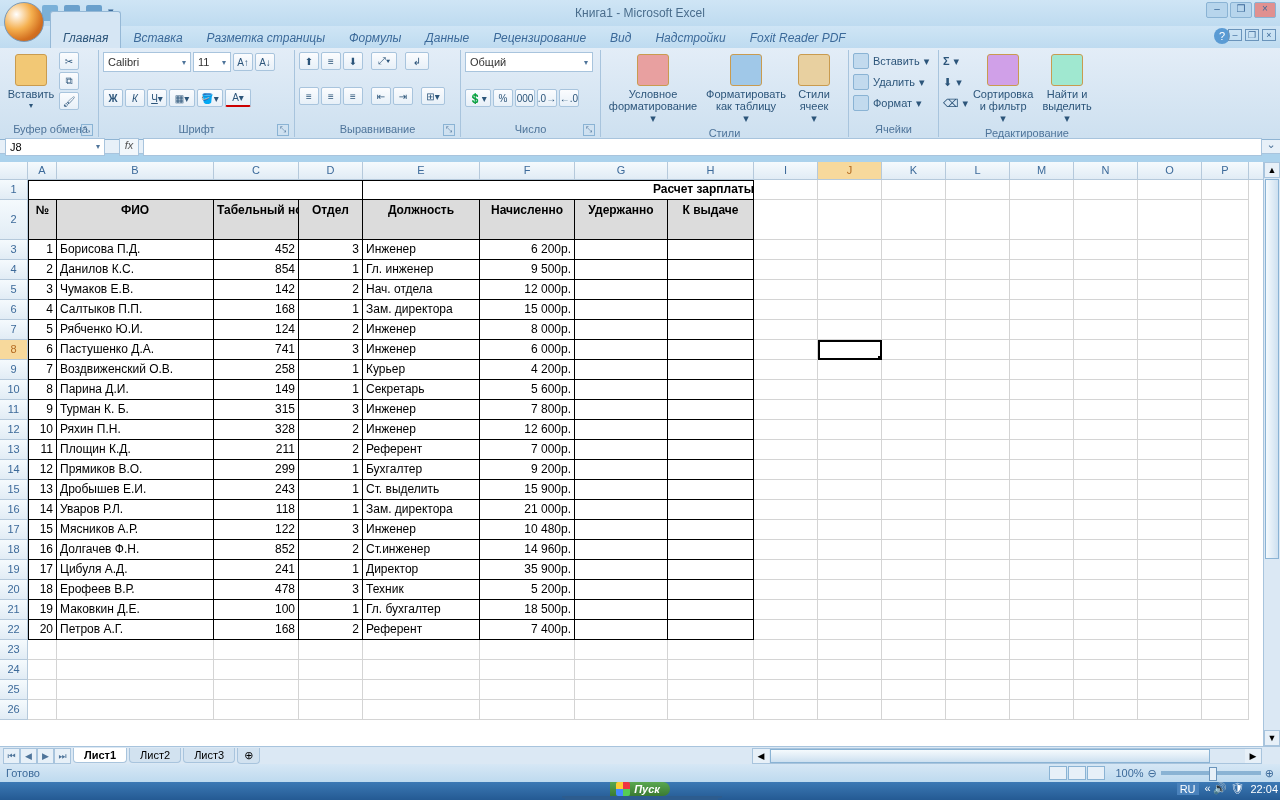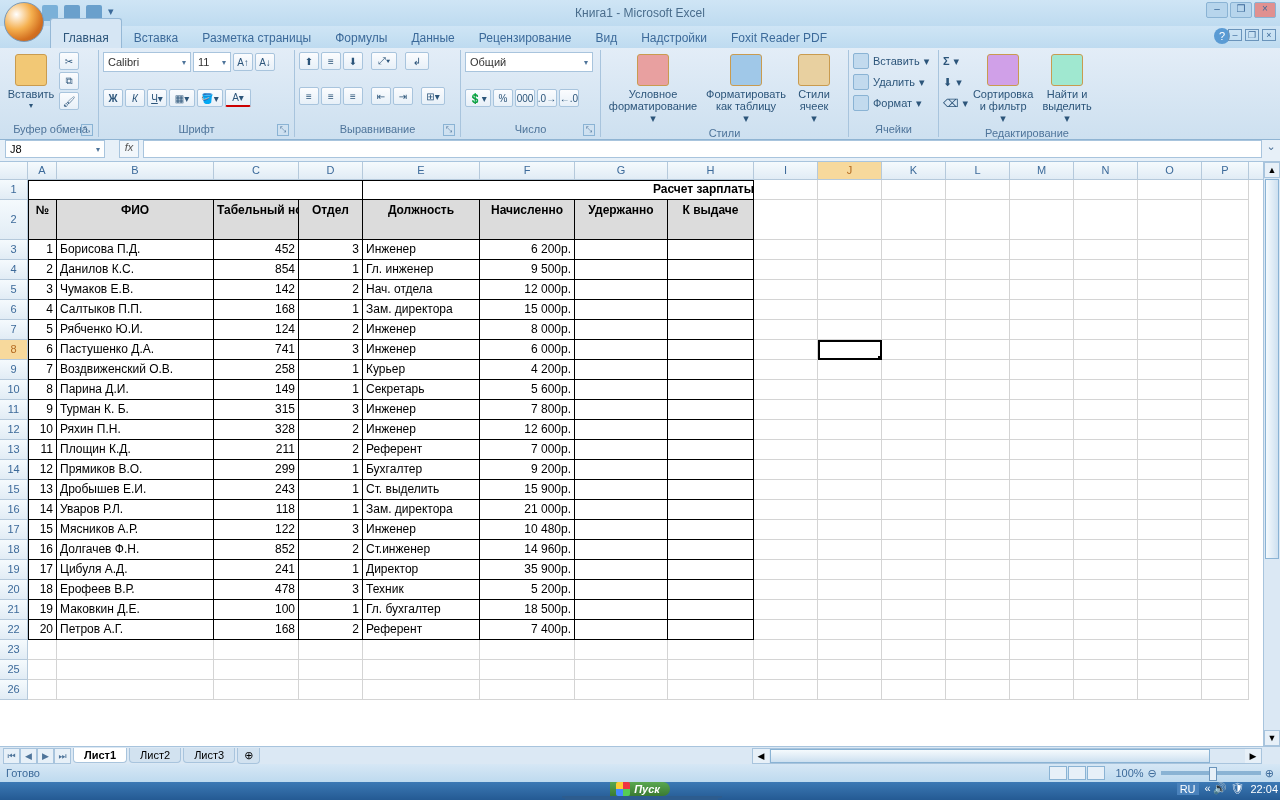--- a/index.html
+++ b/index.html
@@ -11,21 +11,21 @@
 .qat .qicon { width:16px; height:16px; background:#7ab0d8; border-radius:2px; }
 .titlebar .title { position:absolute; left:50%; transform:translateX(-50%); font-size:12px; color:#4a6d8c;}
 .winbtns { position:absolute; right:4px; top:2px; display:flex; gap:2px;}
 .winbtns div { width:22px; height:16px; background:#b7d5ec; border:1px solid #8ab3d4; border-radius:2px; text-align:center; line-height:12px; font-size:10px; color:#3c6a9a;}
 
 
 .office-btn { position:absolute; left:4px; top:2px; width:40px; height:40px; border-radius:50%; background: radial-gradient(circle at 30% 30%, #fff,#f5b04f 40%,#d36f1f 70%,#a63 100%); border:1px solid #7a99b7; z-index:10;}
 
 
 .ribbon-tabs { height:22px; background:linear-gradient(#cfe5f5,#bedbf0); display:flex; align-items:flex-end; padding-left:50px; gap:0; position:relative;}
-.ribbon-tabs .tab { padding:12px 12px 3px; color:#3c6a9a; font-size:12px; cursor:pointer; border-top-left-radius:3px; border-top-right-radius:3px;}
+.ribbon-tabs .tab { padding:19px 12px 3px; color:#3c6a9a; font-size:12px; cursor:pointer; border-top-left-radius:3px; border-top-right-radius:3px;font-style:italic;}
 .ribbon-tabs .tab.active { background:#d6e6f4; color:#2c557a; border:1px solid #95b8d6; border-bottom:none;}
 .ribbon-tabs .help { position:absolute; right:50px; top:2px; width:16px; height:16px; background:#5a9bd4; border-radius:50%; color:#fff; text-align:center; line-height:16px; font-size:11px;}
 .ribbon-tabs .docbtns { position:absolute; right:4px; top:3px; display:flex; gap:3px;}
 .ribbon-tabs .docbtns div { width:14px; height:12px; border:1px solid #6a94bb; font-size:9px; text-align:center; line-height:10px; color:#3c6a9a;}
 
 
 .ribbon { height:92px; background:linear-gradient(#e3edf7,#cde0f0); border-bottom:1px solid #8fb4d3; display:flex; padding:2px 3px; gap:0;}
 .group { border-right:1px solid #a8c4dd; display:flex; flex-direction:column; padding:2px 4px 0 4px; position:relative;}
 .group-body { flex:1; display:flex; align-items:flex-start; gap:4px;}
 .group-label { text-align:center; color:#4e749a; font-size:11px; padding:1px 0 2px; position:relative;}
@@ -35,21 +35,21 @@
 .rowbtns { display:flex; flex-direction:column; gap:2px;}
 .smbtn { width:20px; height:18px; background:linear-gradient(#fbfcfe,#e7f0f8); border:1px solid #a8c4dd; border-radius:2px; display:flex; align-items:center; justify-content:center; font-size:10px; color:#2c557a;}
 .row { display:flex; gap:2px; align-items:center;}
 .combo { height:20px; background:#fff; border:1px solid #a8c4dd; display:flex; align-items:center; padding:0 4px; font-size:11px; color:#333; justify-content:space-between;}
 .combo .arr { color:#4e749a; font-size:8px; margin-left:3px;}
 .stack { display:flex; flex-direction:column; gap:17px; }
 .menuline { display:flex; align-items:center; gap:4px; color:#2c557a; font-size:11px; height:18px; white-space:nowrap;}
 .menuline .micon { width:16px; height:16px; background:#c2daee; border:1px solid #8ab3d4; border-radius:2px;}
 
 
-.fbar { height:22px; background:#e7f0f8; border-bottom:1px solid #a8c4dd; display:flex; }
+.fbar { height:14px; background:#e7f0f8; border-bottom:1px solid #a8c4dd; display:flex; align-items:center;}
 .namebox { width:100px; height:18px; background:#fff; border:1px solid #a8c4dd; margin-left:5px; display:flex; align-items:center; padding:0 4px; font-size:11px; justify-content:space-between;}
 .fbar .fxbtns { display:flex; margin-left:4px; gap:2px;padding-left:10px;}
 .fbar .fxbtns div { width:20px; height:18px; border:1px solid #a8c4dd; background:#f2f7fb; text-align:center; font-style:italic; font-size:11px; color:#555;}
 .formula-input { flex:1; height:18px; background:#fff; border:1px solid #a8c4dd; margin:0 18px 0 4px;}
 .fbar-expand { position:absolute; right:2px; width:14px; height:18px; text-align:center; color:#4e749a;}
 
 
 .grid-area { position:absolute; top:162px; left:0; right:0; bottom:54px; background:#fff; overflow:hidden;}
 .colheads { display:flex; height:18px; background:linear-gradient(#f5fafd,#e1ecf5); border-bottom:1px solid #b5c9db;}
 .corner { width:28px; border-right:1px solid #b5c9db; background:linear-gradient(#f5fafd,#e1ecf5);}
@@ -735,20 +735,39 @@
         <div class="cell wI"></div>
         <div class="cell wJ"></div>
         <div class="cell wK"></div>
         <div class="cell wL"></div>
         <div class="cell wM"></div>
         <div class="cell wN"></div>
         <div class="cell wO"></div>
         <div class="cell wP"></div>
       </div>
       <div class="gridrow">
+        <div class="rowhead">24</div>
+        <div class="cell wA"></div>
+        <div class="cell wB"></div>
+        <div class="cell wC"></div>
+        <div class="cell wD"></div>
+        <div class="cell wE"></div>
+        <div class="cell wF"></div>
+        <div class="cell wG"></div>
+        <div class="cell wH"></div>
+        <div class="cell wI"></div>
+        <div class="cell wJ"></div>
+        <div class="cell wK"></div>
+        <div class="cell wL"></div>
+        <div class="cell wM"></div>
+        <div class="cell wN"></div>
+        <div class="cell wO"></div>
+        <div class="cell wP"></div>
+      </div>
+      <div class="gridrow">
         <div class="rowhead">25</div>
         <div class="cell wA"></div>
         <div class="cell wB"></div>
         <div class="cell wC"></div>
         <div class="cell wD"></div>
         <div class="cell wE"></div>
         <div class="cell wF"></div>
         <div class="cell wG"></div>
         <div class="cell wH"></div>
         <div class="cell wI"></div>

